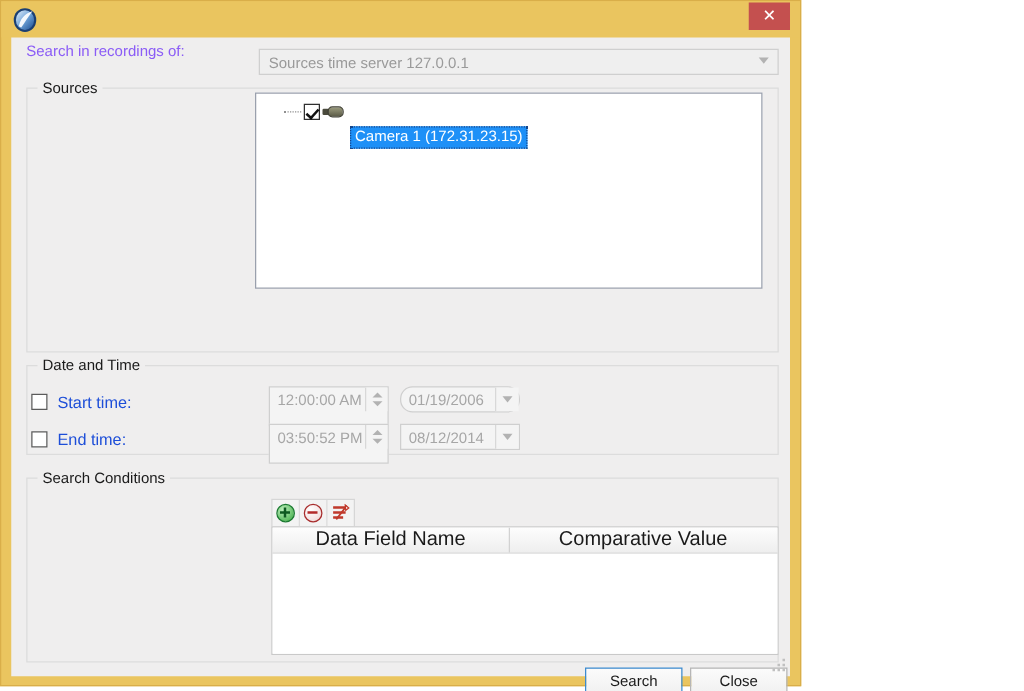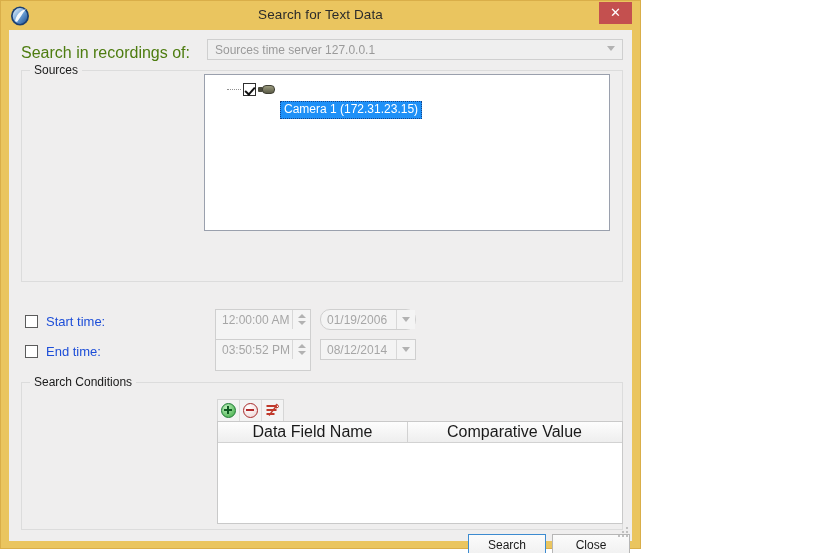--- a/index.html
+++ b/index.html
@@ -74,23 +74,23 @@
     width: 623px;
     height: 511px;
     background: #efeeee;
     box-sizing: border-box;
   }
 
   
   #search-in-label {
     position: absolute;
     left: 12px;
-    top: 14px;
-    font-size: 16px;
-    color: #4d7c0f;
+    top: 4px;
+    font-size: 12px;
+    color: #8b5cf6;
   }
 
   #sources-combo {
     position: absolute;
     left: 198px;
     top: 9px;
     width: 416px;
     height: 21px;
     background: #efefef;
     border: 1px solid #cfcfcf;
@@ -436,21 +436,20 @@
         <defs>
           <linearGradient id="g1" x1="0" y1="0" x2="1" y2="1">
             <stop offset="0%" stop-color="#e9f2fb"></stop>
             <stop offset="50%" stop-color="#6fa3d8"></stop>
             <stop offset="100%" stop-color="#1b4c8f"></stop>
           </linearGradient>
         </defs>
         <path d="M6 16 C8 7, 14 5, 17 4 C13 9, 11 13, 8 17 Z" fill="#ffffff" opacity="0.92"></path>
       </svg>
     </div>
-    <div id="title-text">Search for Text Data</div>
     <div id="close-button">✕</div>
   </div>
 
   <div id="client">
 
     <div id="search-in-label">Search in recordings of:</div>
 
     <div id="sources-combo">
       <div class="combo-text">Sources time server 127.0.0.1</div>
       <div class="combo-arrow"></div>
@@ -465,20 +464,23 @@
         <div id="tree-connector"></div>
         <div id="tree-checkbox"></div>
         <div id="camera-icon">
           <div class="cam-lens"></div>
           <div class="cam-body"></div>
         </div>
         <div id="tree-label">Camera 1 (172.31.23.15)</div>
       </div>
     </div>
 
+    <div class="groupbox" id="gb-datetime">
+      <div class="gb-title">Date and Time</div>
+    </div>
 
     <div class="dt-row" id="dt-row-start">
       <div class="dt-check"></div>
       <div class="dt-label">Start time:</div>
     </div>
 
     <div class="time-spin" id="time-start">
       <div class="ts-text">12:00:00 AM</div>
       <div class="ts-btns">
         <div class="ts-up"></div>

